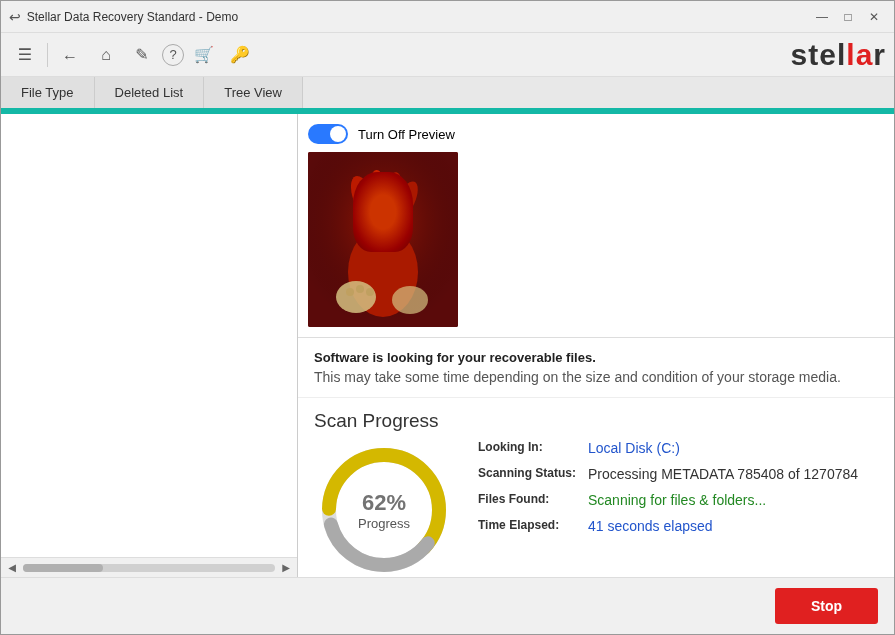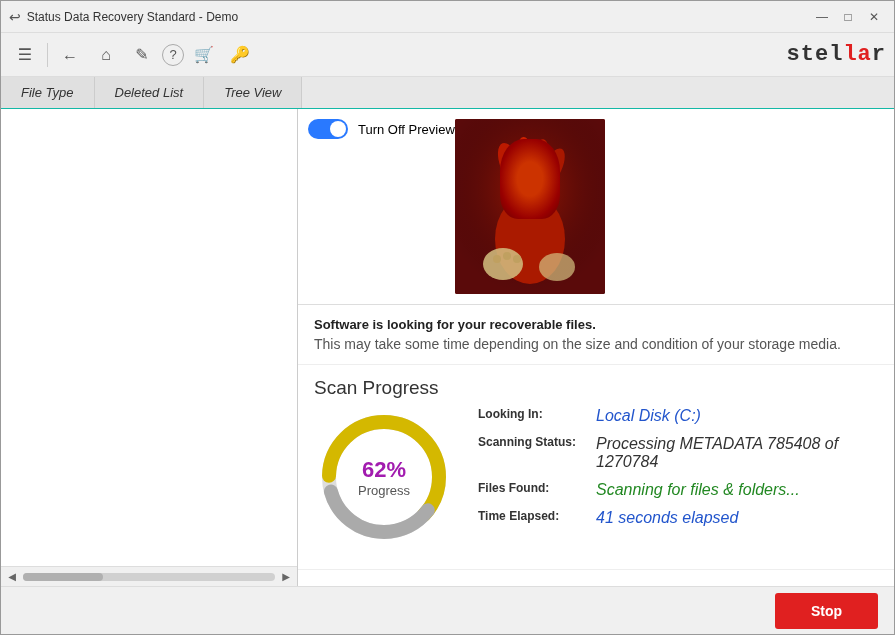--- a/index.html
+++ b/index.html
@@ -80,33 +80,31 @@
       border-radius: 3px;
     }
     .toolbar-divider {
       width: 1px;
       height: 24px;
       background: #ccc;
       margin: 0 2px;
     }
     .stellar-logo {
       margin-left: auto;
-      font-size: 22px;
+      font-size: 30px;
       font-weight: bold;
       color: #333;
       letter-spacing: 1px;
-      font-family: Liberation Mono, monospace;
     }
     .stellar-logo span { color: #e02020; }
     
     .tab-bar {
       display: flex;
       background: #e8e8e8;
-      border-bottom: 1px solid #14b8a6;
-      font-style: italic;
+      border-bottom: 6px solid #14b8a6;
     }
     .tab {
       padding: 8px 20px;
       font-size: 13px;
       color: #333;
       cursor: pointer;
       border-right: 1px solid #ccc;
       background: #e0e0e0;
     }
     
@@ -136,21 +134,21 @@
     
     .content {
       flex: 1;
       background: #fff;
       display: flex;
       flex-direction: column;
       overflow: hidden;
     }
     .preview-area {
       display: flex;
-      flex-direction: row;
+      flex-direction: column;
       align-items: flex-start;
       padding: 10px;
       border-bottom: 1px solid #ddd;
     }
     .preview-toggle {
       display: flex;
       align-items: center;
       gap: 10px;
       align-self: flex-start;
       margin-bottom: 8px;
@@ -236,62 +234,60 @@
     .circle-progress-text {
       position: absolute;
       top: 50%;
       left: 50%;
       transform: translate(-50%, -50%);
       text-align: center;
     }
     .circle-percent {
       font-size: 22px;
       font-weight: bold;
-      color: #a21caf;
+      color: #737373;
       display: block;
     }
     .circle-label {
       font-size: 13px;
       color: #555;
       display: block;
     }
     
     .stats-table {
       flex: 1;
     }
     .stat-row {
       display: flex;
-      gap: 8px;
       margin-bottom: 10px;
       align-items: flex-start;
     }
     .stat-key {
       font-weight: bold;
       font-size: 12px;
       color: #333;
       min-width: 110px;
     }
     .stat-val {
-      font-size: 16px;
+      font-size: 14px;
       color: #2255cc;
-      font-style: italic;
     }
     .stat-val.green { color: #228822; }
     .stat-val.plain { color: #333; }
     
     .phase-row {
       display: flex;
       align-items: center;
       gap: 8px;
       padding: 8px 16px;
       border-top: 1px solid #eee;
     }
     
     .bottom-bar {
-      height: 48px;
+      height: 57px;
       background: #f0f0f0;
       border-top: 1px solid #ddd;
       display: flex;
       align-items: center;
       justify-content: flex-end;
       padding: 0 16px;
     }
     .stop-btn {
       background: #e02020;
       color: white;
@@ -313,21 +309,21 @@
     }
   </style>
 </head>
 <body>
 
 <div class="window">
 
   <div class="title-bar">
     <div class="title-bar-left">
       <span class="title-bar-icon">↩</span>
-      <span class="title-bar-text">Status Data Recovery Standard - Demo</span>
+      <span class="title-bar-text">Stellar Data Recovery Standard - Demo</span>
     </div>
     <div class="title-bar-controls">
       <div class="title-btn">—</div>
       <div class="title-btn">□</div>
       <div class="title-btn close">✕</div>
     </div>
   </div>
 
   <div class="toolbar">
     <div class="toolbar-icon">☰</div>

